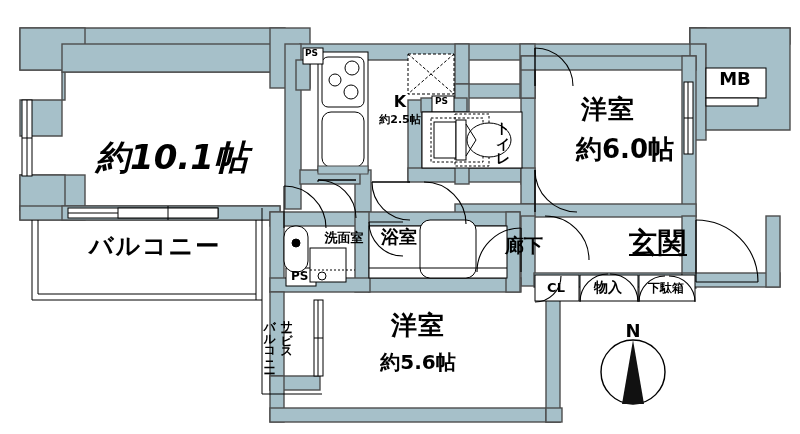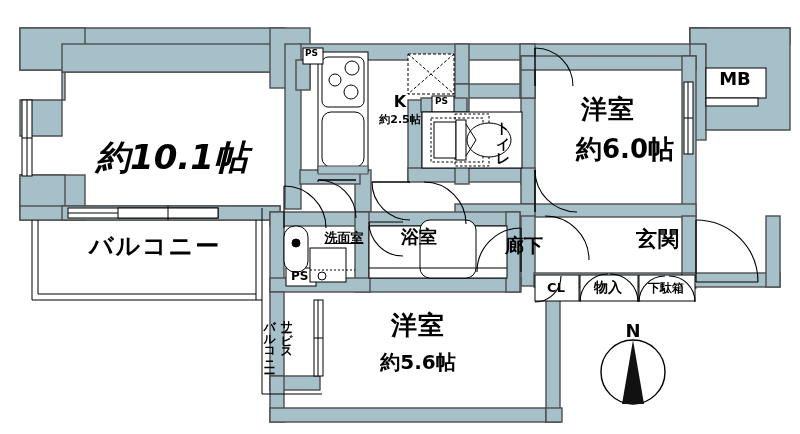--- a/index.html
+++ b/index.html
@@ -260,27 +260,27 @@
   <div class="lbl room-sub ctr" style="left:608px;top:136px;font-size:26px;margin-left:17px;">約6.0帖</div>
 
   <div class="lbl room-big ctr" style="left:418px;top:312px;font-size:26px;">洋室</div>
   <div class="lbl room-sub ctr" style="left:418px;top:352px;font-size:20px;">約5.6帖</div>
 
   <div class="lbl ctr" style="left:155px;top:234px;font-size:24px;letter-spacing:2px;">バルコニー</div>
 
   <div class="lbl vert" style="left:263px;top:312px;font-size:12px;">バルコニー</div>
   <div class="lbl vert" style="left:280px;top:312px;font-size:12px;">サービス</div>
 
-  <div class="lbl ctr" style="left:344px;top:231px;font-size:13px;text-decoration:underline;">洗面室</div>
-
-  <div class="lbl ctr" style="left:399px;top:228px;font-size:18px;margin-left:20px;">浴室</div>
+  <div class="lbl ctr" style="left:344px;top:231px;font-size:13px;">洗面室</div>
+
+  <div class="lbl ctr" style="left:399px;top:228px;font-size:18px;">浴室</div>
 
   <div class="lbl ctr" style="left:524px;top:236px;font-size:19px;">廊下</div>
 
-  <div class="lbl ctr" style="left:658px;top:228px;font-size:21px;letter-spacing:1px;">玄関</div>
+  <div class="lbl ctr" style="left:658px;top:228px;font-size:28px;letter-spacing:1px;text-decoration:underline;">玄関</div>
 
   <div class="lbl ctr" style="left:556px;top:281px;font-size:13px;">CL</div>
   <div class="lbl ctr" style="left:608px;top:280px;font-size:14px;">物入</div>
   <div class="lbl ctr" style="left:666px;top:282px;font-size:12px;text-align:right;">下駄箱</div>
 
   <div class="lbl" style="left:305px;top:49px;font-size:9px;">PS</div>
   <div class="lbl" style="left:435px;top:97px;font-size:9px;">PS</div>
   <div class="lbl" style="left:291px;top:270px;font-size:12px;">PS</div>
 
   <div class="lbl ctr" style="left:633px;top:322px;font-size:18px;">N</div>

